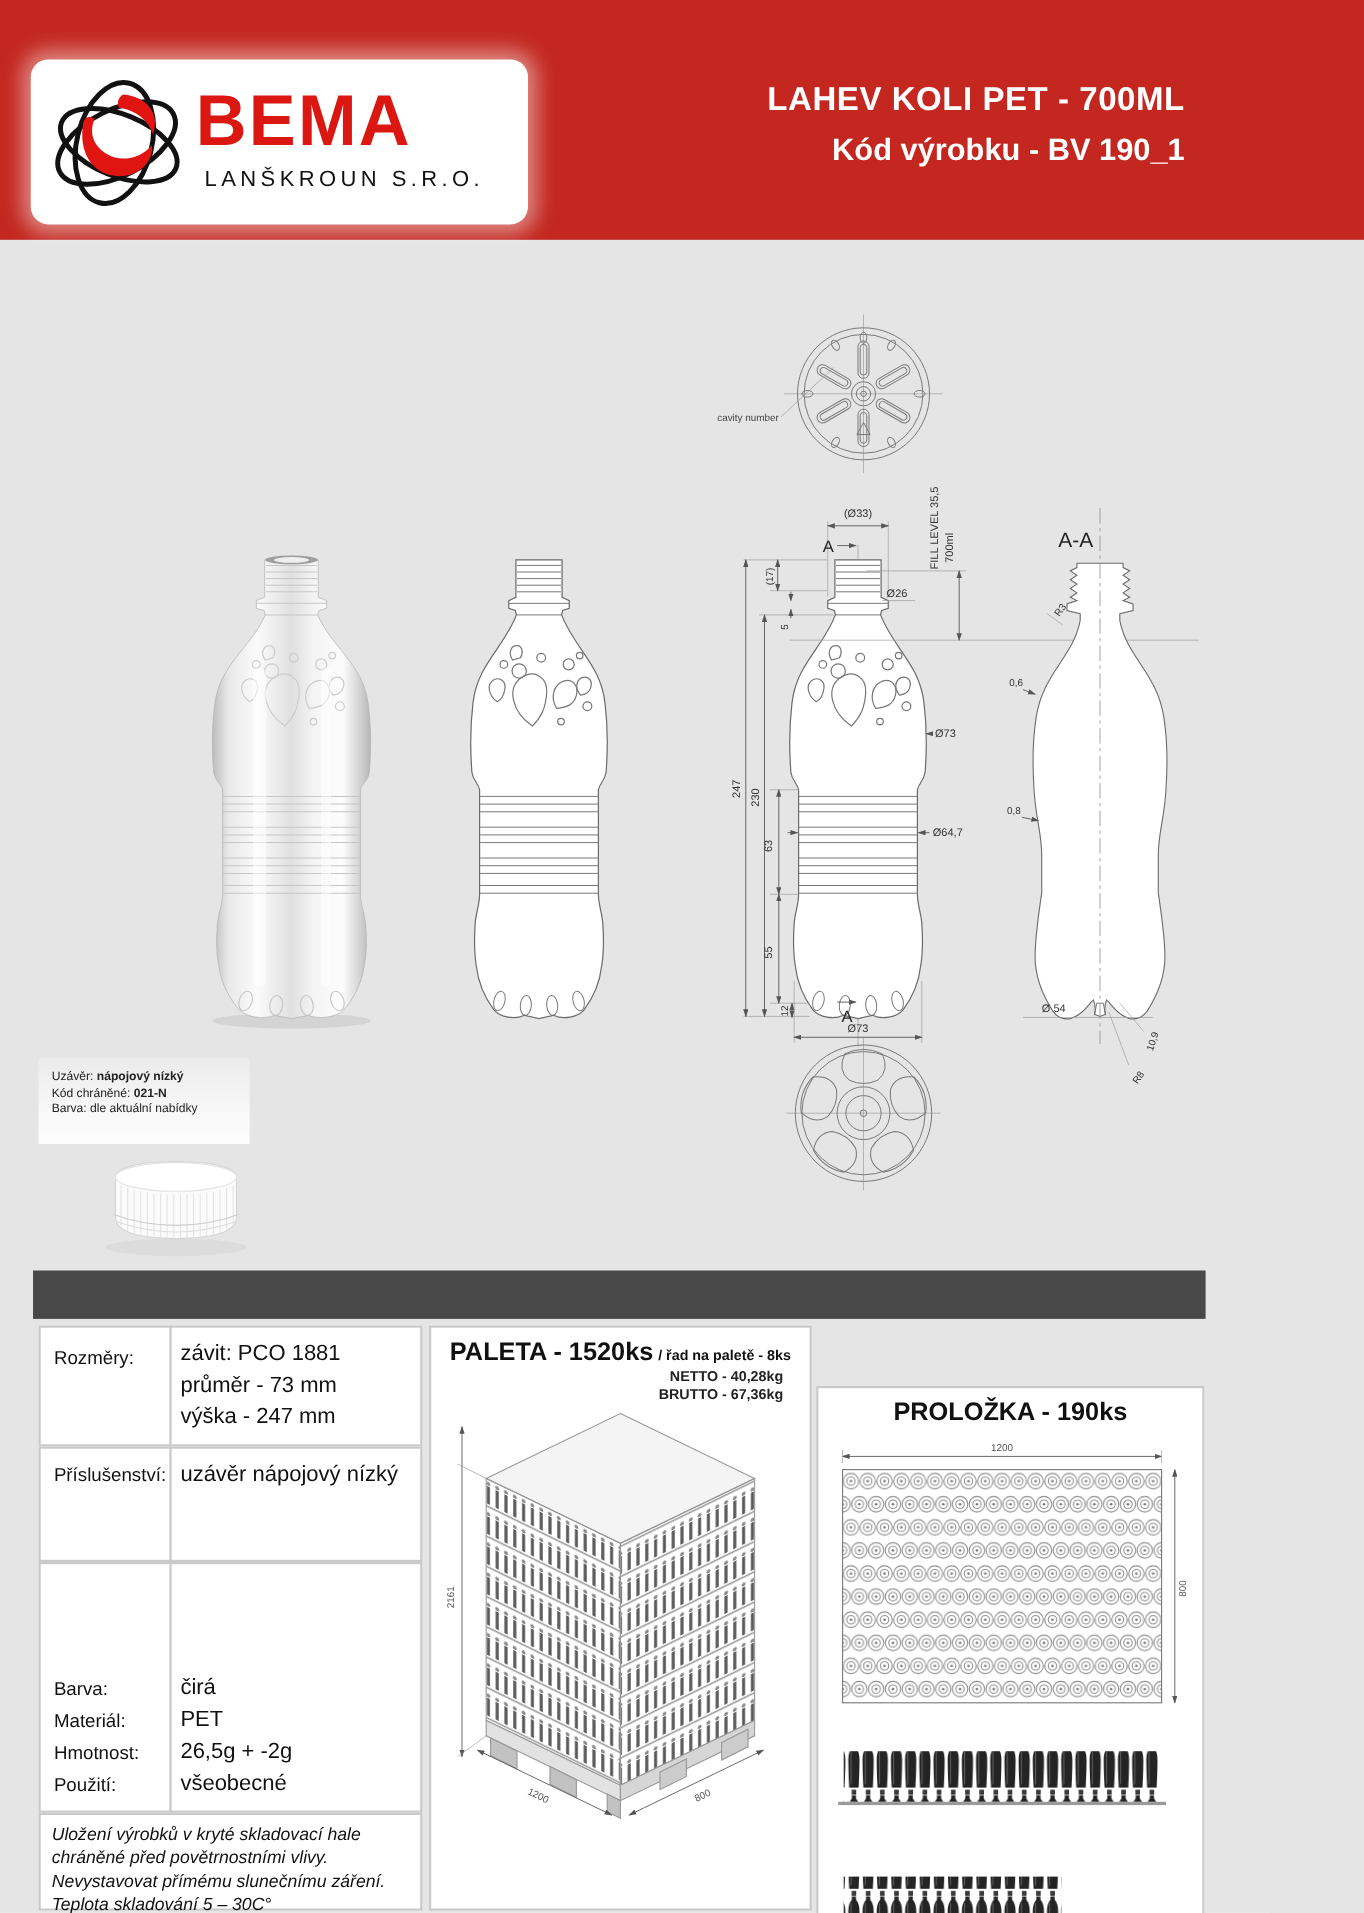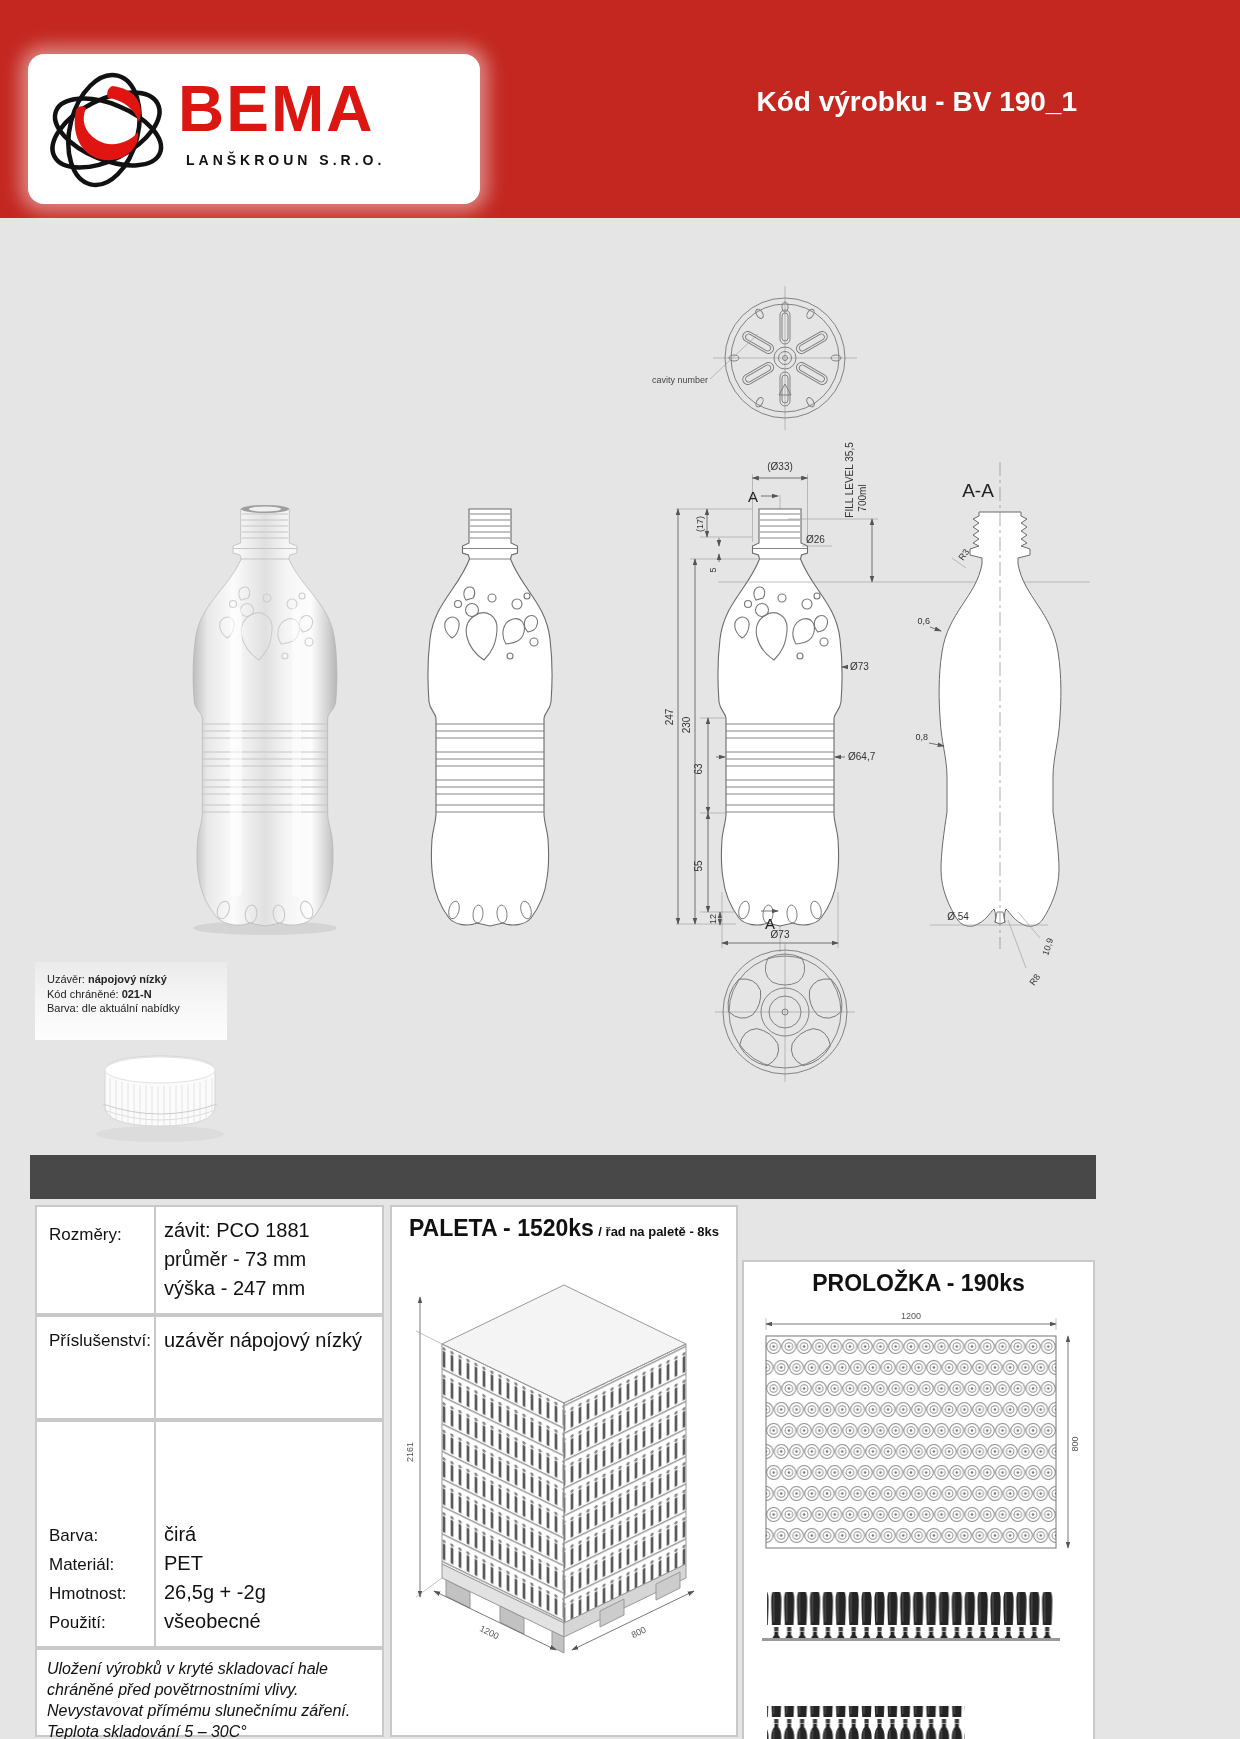--- a/index.html
+++ b/index.html
@@ -6,21 +6,21 @@
   body { font-family:"Liberation Sans", sans-serif; }
   #page { position:relative; width:1240px; height:1739px; background:#e5e5e5; overflow:hidden; }
 
   
   .header-band { position:absolute; left:0; top:0; width:1240px; height:218px; background:#c32720; }
   .logo-box { position:absolute; left:28px; top:54px; width:452px; height:150px; background:#fff;
               border-radius:16px; box-shadow:0 0 18px 8px rgba(255,255,255,0.45); }
   .logo-mark { position:absolute; left:12px; top:6px; }
   .logo-word { position:absolute; left:150px; top:18px; font-size:64px; font-weight:bold;
                color:#da1710; letter-spacing:2px; transform:scaleY(1.02); }
-  .logo-sub  { position:absolute; left:158px; top:98px; font-size:14px; font-weight:bold;
+  .logo-sub  { position:absolute; left:158px; top:98px; font-size:20px; font-weight:normal;
                color:#111; letter-spacing:4px; }
   .titles { position:absolute; right:163px; top:74px; text-align:right; color:#fff; }
   .title1 { font-size:30px; font-weight:bold; letter-spacing:0.5px; }
   .title2 { font-size:28px; font-weight:bold; margin-top:12px; }
 
   
   .main-svg { position:absolute; left:0; top:212px; }
   .dl  { stroke:#555; stroke-width:0.8; fill:none; }
   .thin{ stroke:#999; stroke-width:0.6; fill:none; }
   .cl  { stroke:#8a8a8a; stroke-width:0.7; fill:none; stroke-dasharray:14 4 3 4; }
@@ -67,20 +67,21 @@
         </g>
         <g fill="#e01512" stroke="none">
           <path d="M72,26 C94,28 106,44 99,62 C95,50 84,40 68,38 C66,33 68,28 72,26 Z"></path>
           <path d="M36,50 C30,80 46,102 72,100 C90,98 100,84 98,72 C88,84 70,88 57,80 C44,72 41,60 46,48 C42,45 38,46 36,50 Z"></path>
         </g>
       </svg>
       <div class="logo-word">BEMA</div>
       <div class="logo-sub">LANŠKROUN S.R.O.</div>
     </div>
     <div class="titles">
+      <div class="title1">LAHEV KOLI PET - 700ML</div>
       <div class="title2">Kód výrobku - BV 190_1</div>
     </div>
   </div>
 
   <svg class="main-svg" width="1240" height="943" viewBox="0 0 1240 943">
     <defs>
       <marker id="ae" markerWidth="9" markerHeight="7" refX="8" refY="3" orient="auto">
           <path d="M0,0 L9,3 L0,6 Z" fill="#555"></path>
         </marker>
       <marker id="as" markerWidth="9" markerHeight="7" refX="1" refY="3" orient="auto">
@@ -349,20 +350,24 @@
       <div>chráněné před povětrnostními vlivy.</div>
       <div>Nevystavovat přímému slunečnímu záření.</div>
       <div>Teplota skladování 5 – 30C°</div>
     </div>
   </div>
 
   <div class="box" style="left:390px; top:1205px; width:348px; height:532px;">
     <div class="col-head">
       <span class="ph1">PALETA - 1520ks</span>
       <span class="ph2">/ řad na paletě - 8ks</span>
+    </div>
+    <div class="weights">
+      <div>NETTO - 40,28kg</div>
+      <div>BRUTTO - 67,36kg</div>
     </div>
     <svg class="pal-svg" width="330" height="462" viewBox="0 0 330 462">
       <defs>
         <marker id="ae2" markerWidth="9" markerHeight="7" refX="8" refY="3" orient="auto">
             <path d="M0,0 L9,3 L0,6 Z" fill="#555"></path>
           </marker>
         <marker id="as2" markerWidth="9" markerHeight="7" refX="1" refY="3" orient="auto">
             <path d="M9,0 L0,3 L9,6 Z" fill="#555"></path>
           </marker>
         <pattern id="bandL" width="8" height="27.5" patternUnits="userSpaceOnUse" patternTransform="skewY(26)">

